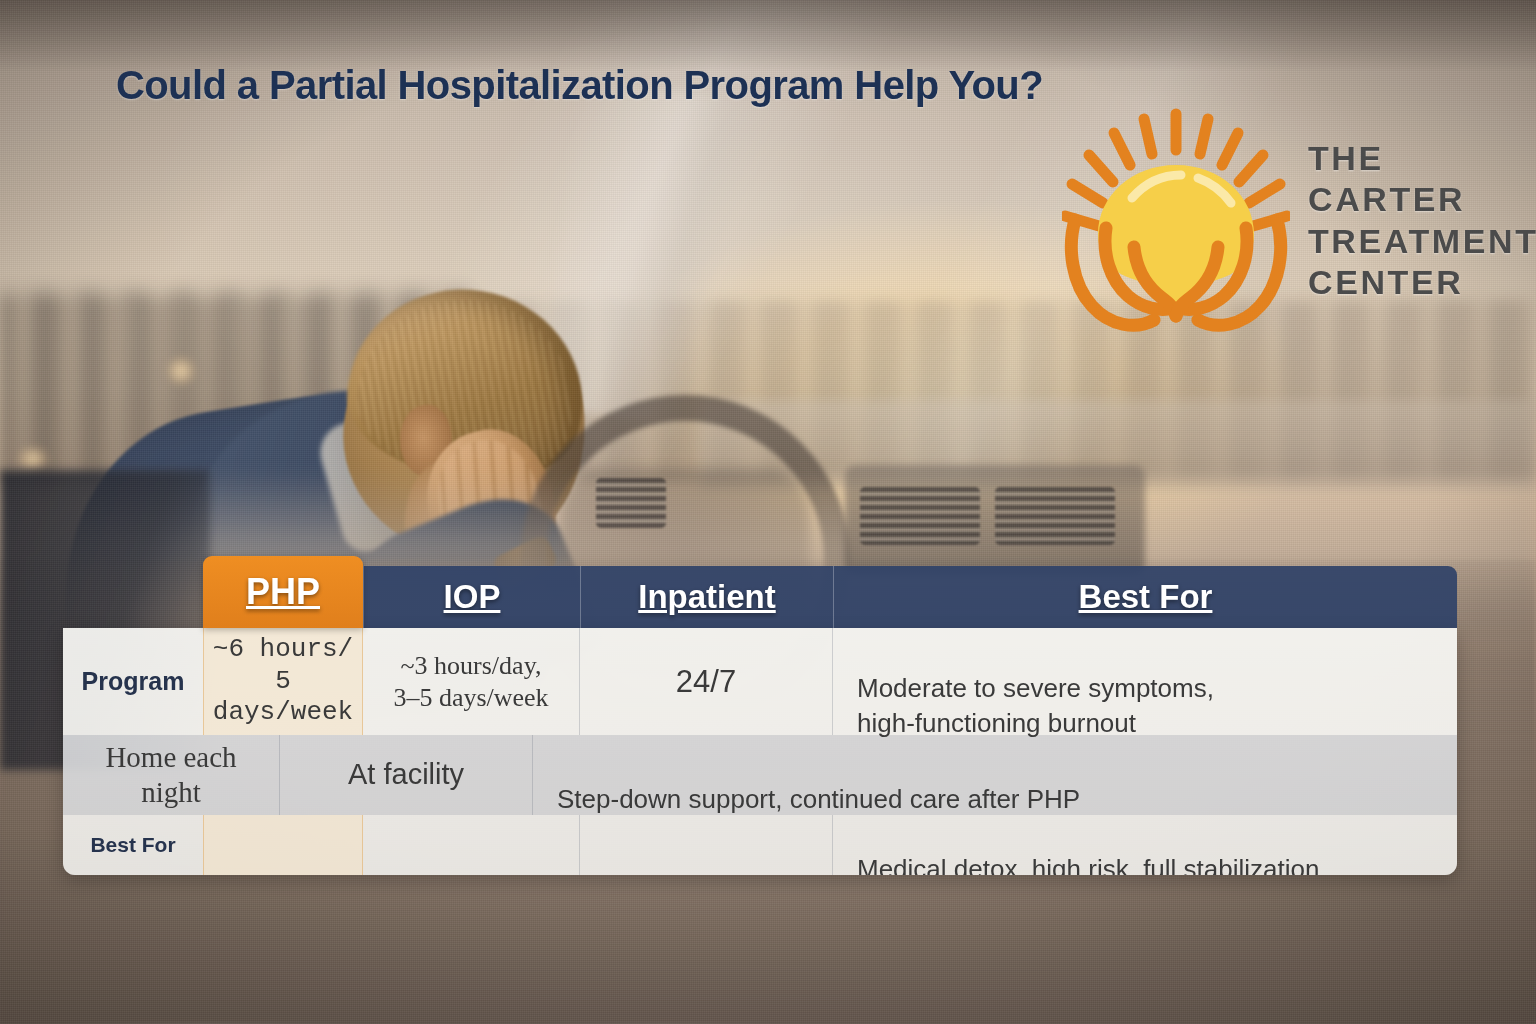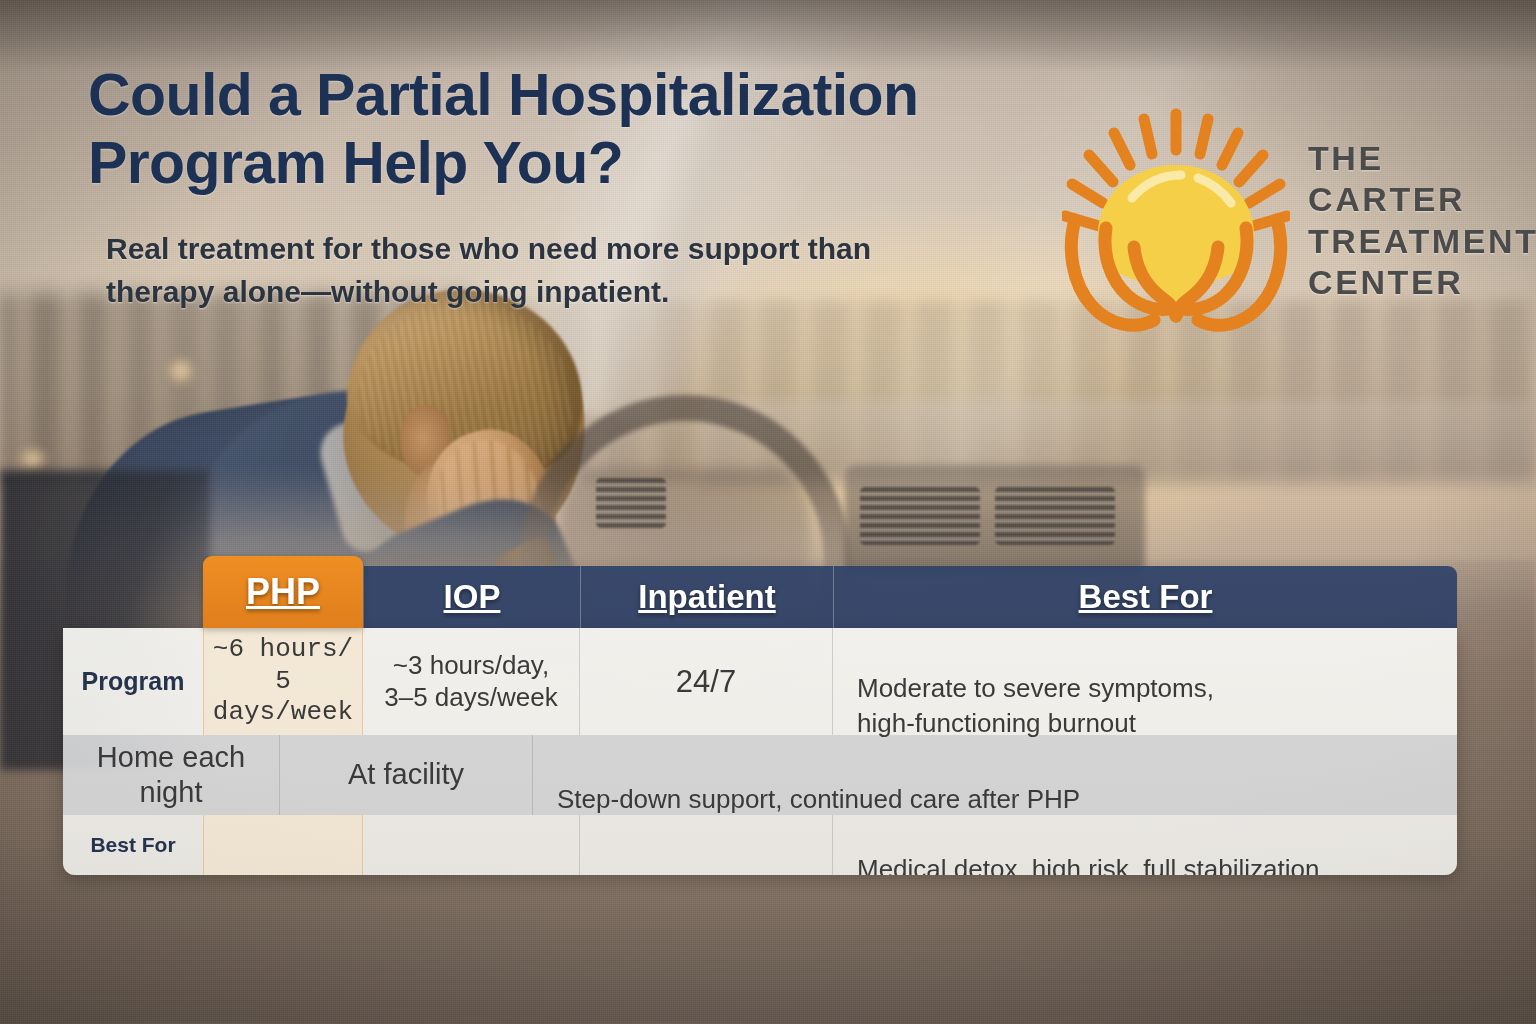--- a/index.html
+++ b/index.html
@@ -247,23 +247,23 @@
   .man-watch {
     left: 495px; top: 545px; width: 60px; height: 34px;
     background: linear-gradient(120deg, #4b3a26, #7a5c38 50%, #3a2c1c);
     border-radius: 10px;
     transform: rotate(-26deg);
     filter: blur(1.6px);
   }
 
   
   .headline {
-    position: absolute; left: 88px; top: 62px;
+    position: absolute; left: 116px; top: 62px;
     width: 1000px;
-    font-size: 59px; line-height: 1.15;
+    font-size: 40px; line-height: 1.15;
     font-weight: bold;
     color: #1d3154;
     letter-spacing: -0.6px;
     text-shadow: 0 1px 2px rgba(255,255,255,.35);
   }
   .subhead {
     position: absolute; left: 106px; top: 228px;
     width: 880px;
     font-size: 30px; line-height: 1.42;
     font-weight: 600;
@@ -342,21 +342,21 @@
     flex-direction: column; justify-content: center;
     color: #26334d; font-weight: bold;
   }
   .td-php {
     width: 160px; flex: 0 0 160px;
     background: rgba(247,224,190,.46);
     border-left: 1px solid rgba(220,160,80,.45);
     border-right: 1px solid rgba(220,160,80,.45);
     font-family: Liberation Mono, monospace;
   }
-  .td-iop  { width: 217px; flex: 0 0 217px; border-right: 1px solid rgba(120,125,140,.30); }
+  .td-iop  { width: 217px; flex: 0 0 217px; border-right: 1px solid rgba(120,125,140,.30); font-family: Liberation Serif, serif; }
   .td-inp  { width: 253px; flex: 0 0 253px; border-right: 1px solid rgba(120,125,140,.30); }
   .td-best { width: 624px; flex: 0 0 624px; justify-content: flex-start; text-align: left; padding-left: 24px; }
 
   .lbl-main { font-size: 25px; font-weight: bold; line-height: 1.05; }
   .lbl-sub  { font-size: 21px; font-weight: 600; line-height: 1.1; }
   .cell-sm  { font-size: 26px; line-height: 1.22; }
   .cell-md  { font-size: 29px; line-height: 1.22; }
   .cell-lg  { font-size: 31px; line-height: 1.22; }
   .cell-best{ font-size: 26px; line-height: 1.32; margin-top: 48px; }
 </style>
@@ -397,21 +397,20 @@
   <div class="vent" style="left:860px;top:487px;width:120px;height:58px;"></div>
   <div class="vent" style="left:995px;top:487px;width:120px;height:58px;"></div>
   <div class="vent" style="left:596px;top:478px;width:70px;height:50px;"></div>
   <div class="bg-layer bg-doorframe"></div>
 
   <div class="bg-layer bg-topvig"></div>
   <div class="bg-layer bg-vig"></div>
   <div class="bg-layer bg-noise"></div>
 
   <div class="headline">Could a Partial Hospitalization Program Help You?</div>
-  <div class="subhead">Real treatment for those who need more support than therapy alone—without going inpatient.</div>
 
   <div class="logo">
     <svg class="logo-mark" viewBox="0 0 228 225">
       <g stroke="#E3821F" stroke-width="11" stroke-linecap="round">
         <line x1="114" y1="6" x2="114" y2="42"></line>
         <line x1="82" y1="11" x2="90" y2="46"></line>
         <line x1="146" y1="11" x2="138" y2="46"></line>
         <line x1="52" y1="25" x2="68" y2="57"></line>
         <line x1="176" y1="25" x2="160" y2="57"></line>
         <line x1="27" y1="47" x2="51" y2="74"></line>

